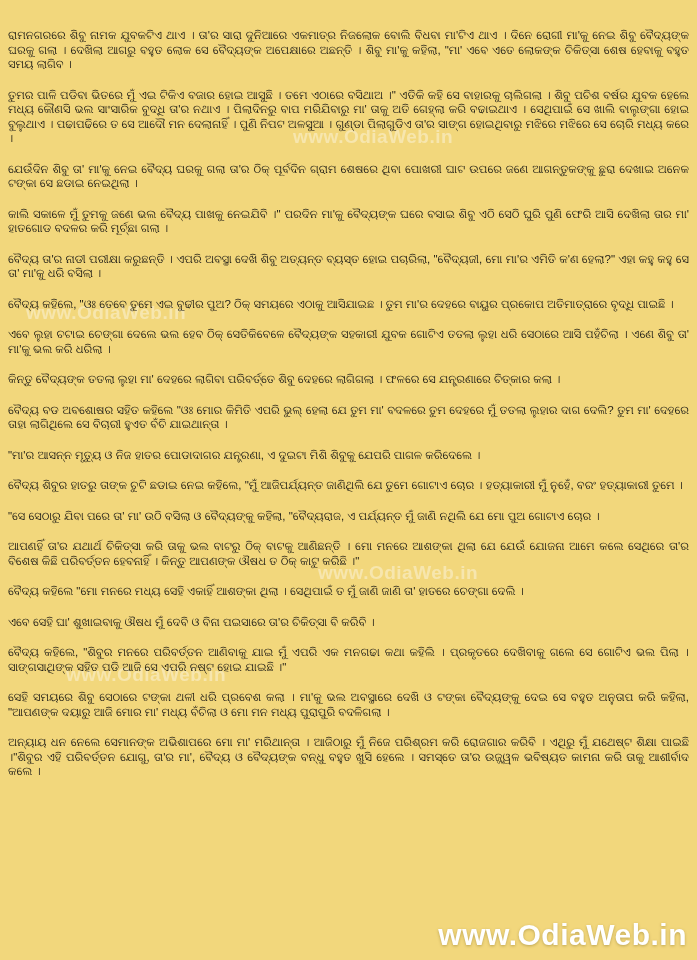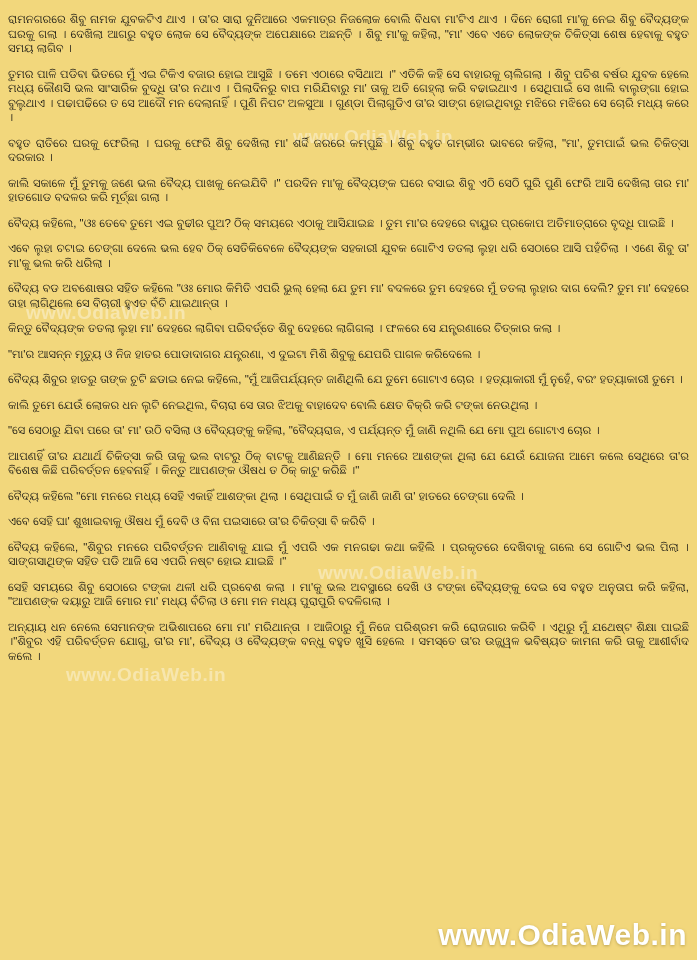--- a/index.html
+++ b/index.html
@@ -20,21 +20,21 @@
     position: relative;
     z-index: 2;
     padding: 12px 8px 4px 8px;
     color: #1e1c16;
     font-size: 11.5px;
     line-height: 14.5px;
     text-align: justify;
     font-weight: 500;
   }
   .story p.para {
-    margin: 0 0 11px 0;
+    margin: 16px 0 11px 0;
   }
   .wm {
     position: absolute;
     z-index: 1;
     font-weight: bold;
     color: rgba(255,255,255,0.38);
     font-size: 19px;
     letter-spacing: 0.5px;
     white-space: nowrap;
     pointer-events: none;
@@ -62,29 +62,29 @@
 <div class="page">
 
   <span class="wm wm-1">www.OdiaWeb.in</span>
   <span class="wm wm-2">www.OdiaWeb.in</span>
   <span class="wm wm-3">www.OdiaWeb.in</span>
   <span class="wm wm-4">www.OdiaWeb.in</span>
 
   <div class="story">
       <p class="para">ରାମନଗରରେ ଶିବୁ ନାମକ ଯୁବକଟିଏ ଥାଏ । ତା'ର ସାରା ଦୁନିଆରେ ଏକମାତ୍ର ନିଜଲୋକ ବୋଲି ବିଧବା ମା'ଟିଏ ଥାଏ । ଦିନେ ରୋଗୀ ମା'କୁ ନେଇ ଶିବୁ ବୈଦ୍ୟଙ୍କ ଘରକୁ ଗଲା । ଦେଖିଲା ଆଗରୁ ବହୁତ ଲୋକ ସେ ବୈଦ୍ୟଙ୍କ ଅପେକ୍ଷାରେ ଅଛନ୍ତି । ଶିବୁ ମା'କୁ କହିଲା, "ମା' ଏବେ ଏତେ ଲୋକଙ୍କ ଚିକିତ୍ସା ଶେଷ ହେବାକୁ ବହୁତ ସମୟ ଲାଗିବ ।</p>
       <p class="para">ତୁମର ପାଳି ପଡିବା ଭିତରେ ମୁଁ ଏଇ ଟିକିଏ ବଜାର ହୋଇ ଆସୁଛି । ତମେ ଏଠାରେ ବସିଥାଅ ।" ଏତିକି କହି ସେ ବାହାରକୁ ଚାଲିଗଲା । ଶିବୁ ପଚିଶ ବର୍ଷର ଯୁବକ ହେଲେ ମଧ୍ୟ କୌଣସି ଭଲ ସାଂସାରିକ ବୁଦ୍ଧି ତା'ର ନଥାଏ । ପିଲାଦିନରୁ ବାପ ମରିଯିବାରୁ ମା' ତାକୁ ଅତି ଗେହ୍ଲା କରି ବଢାଇଥାଏ । ସେଥିପାଇଁ ସେ ଖାଲି ବାଲୁଙ୍ଗା ହୋଇ ବୁଲୁଥାଏ । ପଢାପଢିରେ ତ ସେ ଆଦୌ ମନ ଦେଲାନାହିଁ । ପୁଣି ନିପଟ ଅଳସୁଆ । ଗୁଣ୍ଡା ପିଲାଗୁଡିଏ ତା'ର ସାଙ୍ଗ ହୋଇଥିବାରୁ ମଝିରେ ମଝିରେ ସେ ଚୋରି ମଧ୍ୟ କରେ ।</p>
-      <p class="para">ବହୁତ ରାତିରେ ଘରକୁ ଫେରିଲା । ଘରକୁ ଫେରି ଶିବୁ ଦେଖିଲା ମା' ଶର୍ଦ୍ଦି ଜରରେ କମ୍ପୁଛି । ଶିବୁ ବହୁତ ଗମ୍ଭୀର ଭାବରେ କହିଲା, "ମା', ତୁମପାଇଁ ଭଲ ଚିକିତ୍ସା ଦରକାର ।</p>
+      <p class="para">ଯେଉଁଦିନ ଶିବୁ ତା' ମା'କୁ ନେଇ ବୈଦ୍ୟ ଘରକୁ ଗଲା ତା'ର ଠିକ୍ ପୂର୍ବଦିନ ଗ୍ରାମ ଶେଷରେ ଥିବା ପୋଖରୀ ଘାଟ ଉପରେ ଜଣେ ଆଗନ୍ତୁକଙ୍କୁ ଛୁରା ଦେଖାଇ ଅନେକ ଟଙ୍କା ସେ ଛଡାଇ ନେଇଥିଲା ।</p>
       <p class="para">କାଲି ସକାଳେ ମୁଁ ତୁମକୁ ଜଣେ ଭଲ ବୈଦ୍ୟ ପାଖକୁ ନେଇଯିବି ।" ପରଦିନ ମା'କୁ ବୈଦ୍ୟଙ୍କ ଘରେ ବସାଇ ଶିବୁ ଏଠି ସେଠି ଘୁରି ପୁଣି ଫେରି ଆସି ଦେଖିଲା ତାର ମା' ହାତଗୋଡ ବଦଳର କରି ମୂର୍ଚ୍ଛା ଗଲା ।</p>
+      <p class="para">ବୈଦ୍ୟ ତା'ର ନାଡୀ ପରୀକ୍ଷା କରୁଛନ୍ତି । ଏପରି ଅବସ୍ଥା ଦେଖି ଶିବୁ ଅତ୍ୟନ୍ତ ବ୍ୟସ୍ତ ହୋଇ ପଚାରିଲା, "ବୈଦ୍ୟଜୀ, ମୋ ମା'ର ଏମିତି କ'ଣ ହେଲା?" ଏହା କହୁ କହୁ ସେ ତା' ମା'କୁ ଧରି ବସିଲା ।</p>
       <p class="para">ବୈଦ୍ୟ କହିଲେ, "ଓଃ ତେବେ ତୁମେ ଏଇ ବୁଢୀର ପୁଅ? ଠିକ୍ ସମୟରେ ଏଠାକୁ ଆସିଯାଇଛ । ତୁମ ମା'ର ଦେହରେ ବାୟୁର ପ୍ରକୋପ ଅତିମାତ୍ରାରେ ବୃଦ୍ଧି ପାଇଛି ।</p>
       <p class="para">ଏବେ ଲୁହା ଚଟାଇ ଚେଙ୍ଗା ଦେଲେ ଭଲ ହେବ ଠିକ୍ ସେତିକିବେଳେ ବୈଦ୍ୟଙ୍କ ସହକାରୀ ଯୁବକ ଗୋଟିଏ ତତଲା ଲୁହା ଧରି ସେଠାରେ ଆସି ପହଁଚିଲା । ଏଣେ ଶିବୁ ତା' ମା'କୁ ଭଲ କରି ଧରିଲା ।</p>
+      <p class="para">କିନ୍ତୁ ବୈଦ୍ୟଙ୍କ ତତଲା ଲୁହା ମା' ଦେହରେ ଲାଗିବା ପରିବର୍ତ୍ତେ ଶିବୁ ଦେହରେ ଲାଗିଗଲା । ଫଳରେ ସେ ଯନ୍ତ୍ରଣାରେ ଚିତ୍କାର କଲା ।</p>
       <p class="para">ବୈଦ୍ୟ ବଡ ଅବଶୋଷର ସହିତ କହିଲେ "ଓଃ ମୋର କିମିତି ଏପରି ଭୁଲ୍ ହେଲା ଯେ ତୁମ ମା' ବଦଳରେ ତୁମ ଦେହରେ ମୁଁ ତତଲା ଲୁହାର ଦାଗ ଦେଲି? ତୁମ ମା' ଦେହରେ ତାହା ଲାଗିଥିଲେ ସେ ବିଚାରୀ ହୁଏତ ବଁଚି ଯାଇଥାନ୍ତା ।</p>
-      <p class="para">କିନ୍ତୁ ବୈଦ୍ୟଙ୍କ ତତଲା ଲୁହା ମା' ଦେହରେ ଲାଗିବା ପରିବର୍ତ୍ତେ ଶିବୁ ଦେହରେ ଲାଗିଗଲା । ଫଳରେ ସେ ଯନ୍ତ୍ରଣାରେ ଚିତ୍କାର କଲା ।</p>
       <p class="para">"ମା'ର ଆସନ୍ନ ମୃତ୍ୟୁ ଓ ନିଜ ହାତର ପୋଡାଦାଗର ଯନ୍ତ୍ରଣା, ଏ ଦୁଇଟା ମିଶି ଶିବୁକୁ ଯେପରି ପାଗଳ କରିଦେଲେ ।</p>
       <p class="para">ବୈଦ୍ୟ ଶିବୁର ହାତରୁ ତାଙ୍କ ଚୁଟି ଛଡାଇ ନେଇ କହିଲେ, "ମୁଁ ଆଜିପର୍ଯ୍ୟନ୍ତ ଜାଣିଥିଲି ଯେ ତୁମେ ଗୋଟାଏ ଚୋର । ହତ୍ୟାକାରୀ ମୁଁ ନୁହେଁ, ବରଂ ହତ୍ୟାକାରୀ ତୁମେ ।</p>
-      <p class="para">କାଲି ତୁମେ ଯେଉଁ ଲୋକର ଧନ ଲୁଟି ନେଇଥିଲ, ବିଚାରା ସେ ତାର ଝିଅକୁ ବାହାଦେବ ବୋଲି କ୍ଷେତ ବିକ୍ରି କରି ଟଙ୍କା ନେଉଥିଲା ।</p>
       <p class="para">"ସେ ସେଠାରୁ ଯିବା ପରେ ତା' ମା' ଉଠି ବସିଲା ଓ ବୈଦ୍ୟଙ୍କୁ କହିଲା, "ବୈଦ୍ୟରାଜ, ଏ ପର୍ଯ୍ୟନ୍ତ ମୁଁ ଜାଣି ନଥିଲି ଯେ ମୋ ପୁଅ ଗୋଟାଏ ଚୋର ।</p>
       <p class="para">ଆପଣହିଁ ତା'ର ଯଥାର୍ଥ ଚିକିତ୍ସା କରି ତାକୁ ଭଲ ବାଟରୁ ଠିକ୍ ବାଟକୁ ଆଣିଛନ୍ତି । ମୋ ମନରେ ଆଶଙ୍କା ଥିଲା ଯେ ଯେଉଁ ଯୋଜନା ଆମେ କଲେ ସେଥିରେ ତା'ର ବିଶେଷ କିଛି ପରିବର୍ତ୍ତନ ହେବନାହିଁ । କିନ୍ତୁ ଆପଣଙ୍କ ଔଷଧ ତ ଠିକ୍ କାଟୁ କରିଛି ।"</p>
       <p class="para">ବୈଦ୍ୟ କହିଲେ "ମୋ ମନରେ ମଧ୍ୟ ସେହି ଏକାହିଁ ଆଶଙ୍କା ଥିଲା । ସେଥିପାଇଁ ତ ମୁଁ ଜାଣି ଜାଣି ତା' ହାତରେ ଚେଙ୍ଗା ଦେଲି ।</p>
       <p class="para">ଏବେ ସେହି ଘା' ଶୁଖାଇବାକୁ ଔଷଧ ମୁଁ ଦେବି ଓ ବିନା ପଇସାରେ ତା'ର ଚିକିତ୍ସା ବି କରିବି ।</p>
       <p class="para">ବୈଦ୍ୟ କହିଲେ, "ଶିବୁର ମନରେ ପରିବର୍ତ୍ତନ ଆଣିବାକୁ ଯାଇ ମୁଁ ଏପରି ଏକ ମନଗଢା କଥା କହିଲି । ପ୍ରକୃତରେ ଦେଖିବାକୁ ଗଲେ ସେ ଗୋଟିଏ ଭଲ ପିଲା । ସାଙ୍ଗସାଥିଙ୍କ ସହିତ ପଡି ଆଜି ସେ ଏପରି ନଷ୍ଟ ହୋଇ ଯାଇଛି ।"</p>
       <p class="para">ସେହି ସମୟରେ ଶିବୁ ସେଠାରେ ଟଙ୍କା ଥଳୀ ଧରି ପ୍ରବେଶ କଲା । ମା'କୁ ଭଲ ଅବସ୍ଥାରେ ଦେଖି ଓ ଟଙ୍କା ବୈଦ୍ୟଙ୍କୁ ଦେଇ ସେ ବହୁତ ଅନୁତାପ କରି କହିଲା, "ଆପଣଙ୍କ ଦୟାରୁ ଆଜି ମୋର ମା' ମଧ୍ୟ ବଁଚିଲା ଓ ମୋ ମନ ମଧ୍ୟ ପୁରାପୁରି ବଦଳିଗଲା ।</p>
       <p class="para">ଅନ୍ୟାୟ ଧନ ନେଲେ ସେମାନଙ୍କ ଅଭିଶାପରେ ମୋ ମା' ମରିଥାନ୍ତା । ଆଜିଠାରୁ ମୁଁ ନିଜେ ପରିଶ୍ରମ କରି ରୋଜଗାର କରିବି । ଏଥିରୁ ମୁଁ ଯଥେଷ୍ଟ ଶିକ୍ଷା ପାଇଛି ।"ଶିବୁର ଏହି ପରିବର୍ତ୍ତନ ଯୋଗୁ, ତା'ର ମା', ବୈଦ୍ୟ ଓ ବୈଦ୍ୟଙ୍କ ବନ୍ଧୁ ବହୁତ ଖୁସି ହେଲେ । ସମସ୍ତେ ତା'ର ଉଜ୍ଜ୍ୱଳ ଭବିଷ୍ୟତ କାମନା କରି ତାକୁ ଆଶୀର୍ବାଦ କଲେ ।</p>
     </div>
 
   <div class="wm-footer">www.OdiaWeb.in</div>

